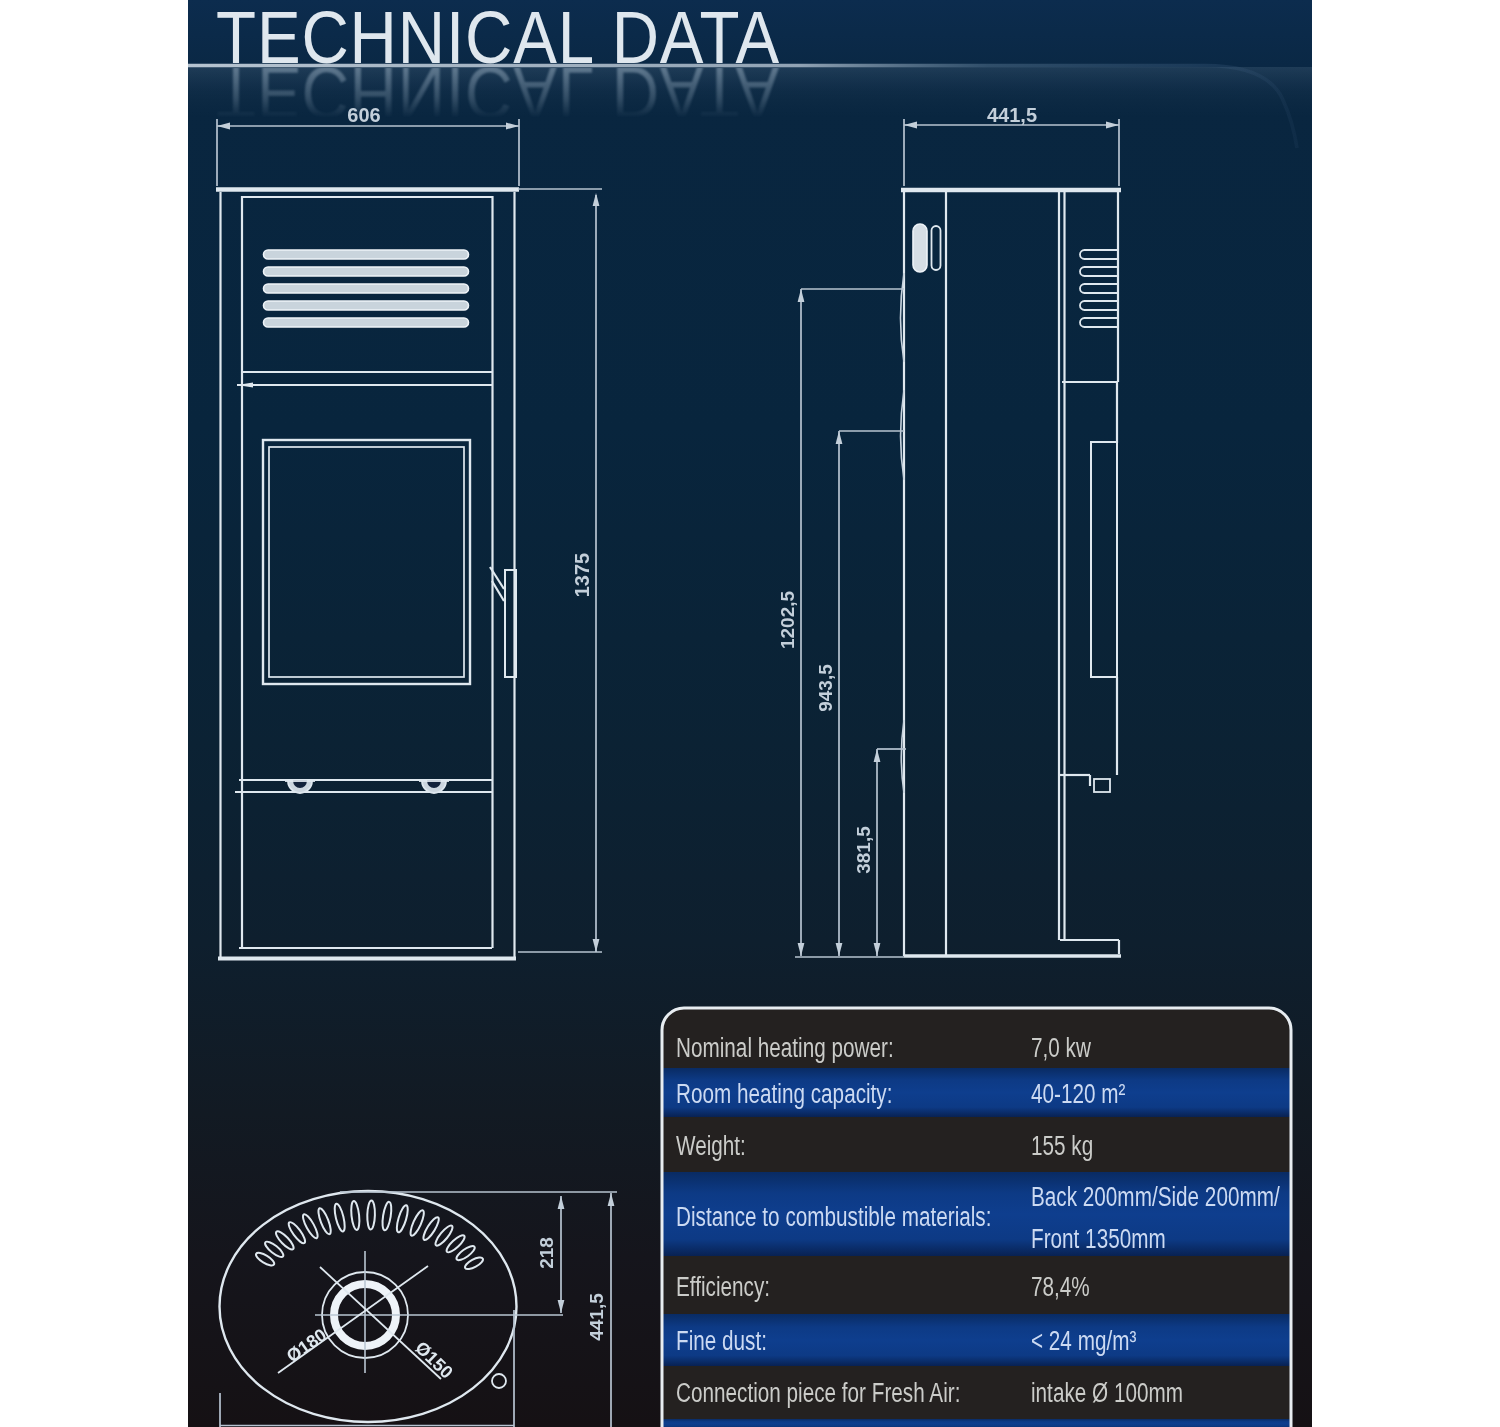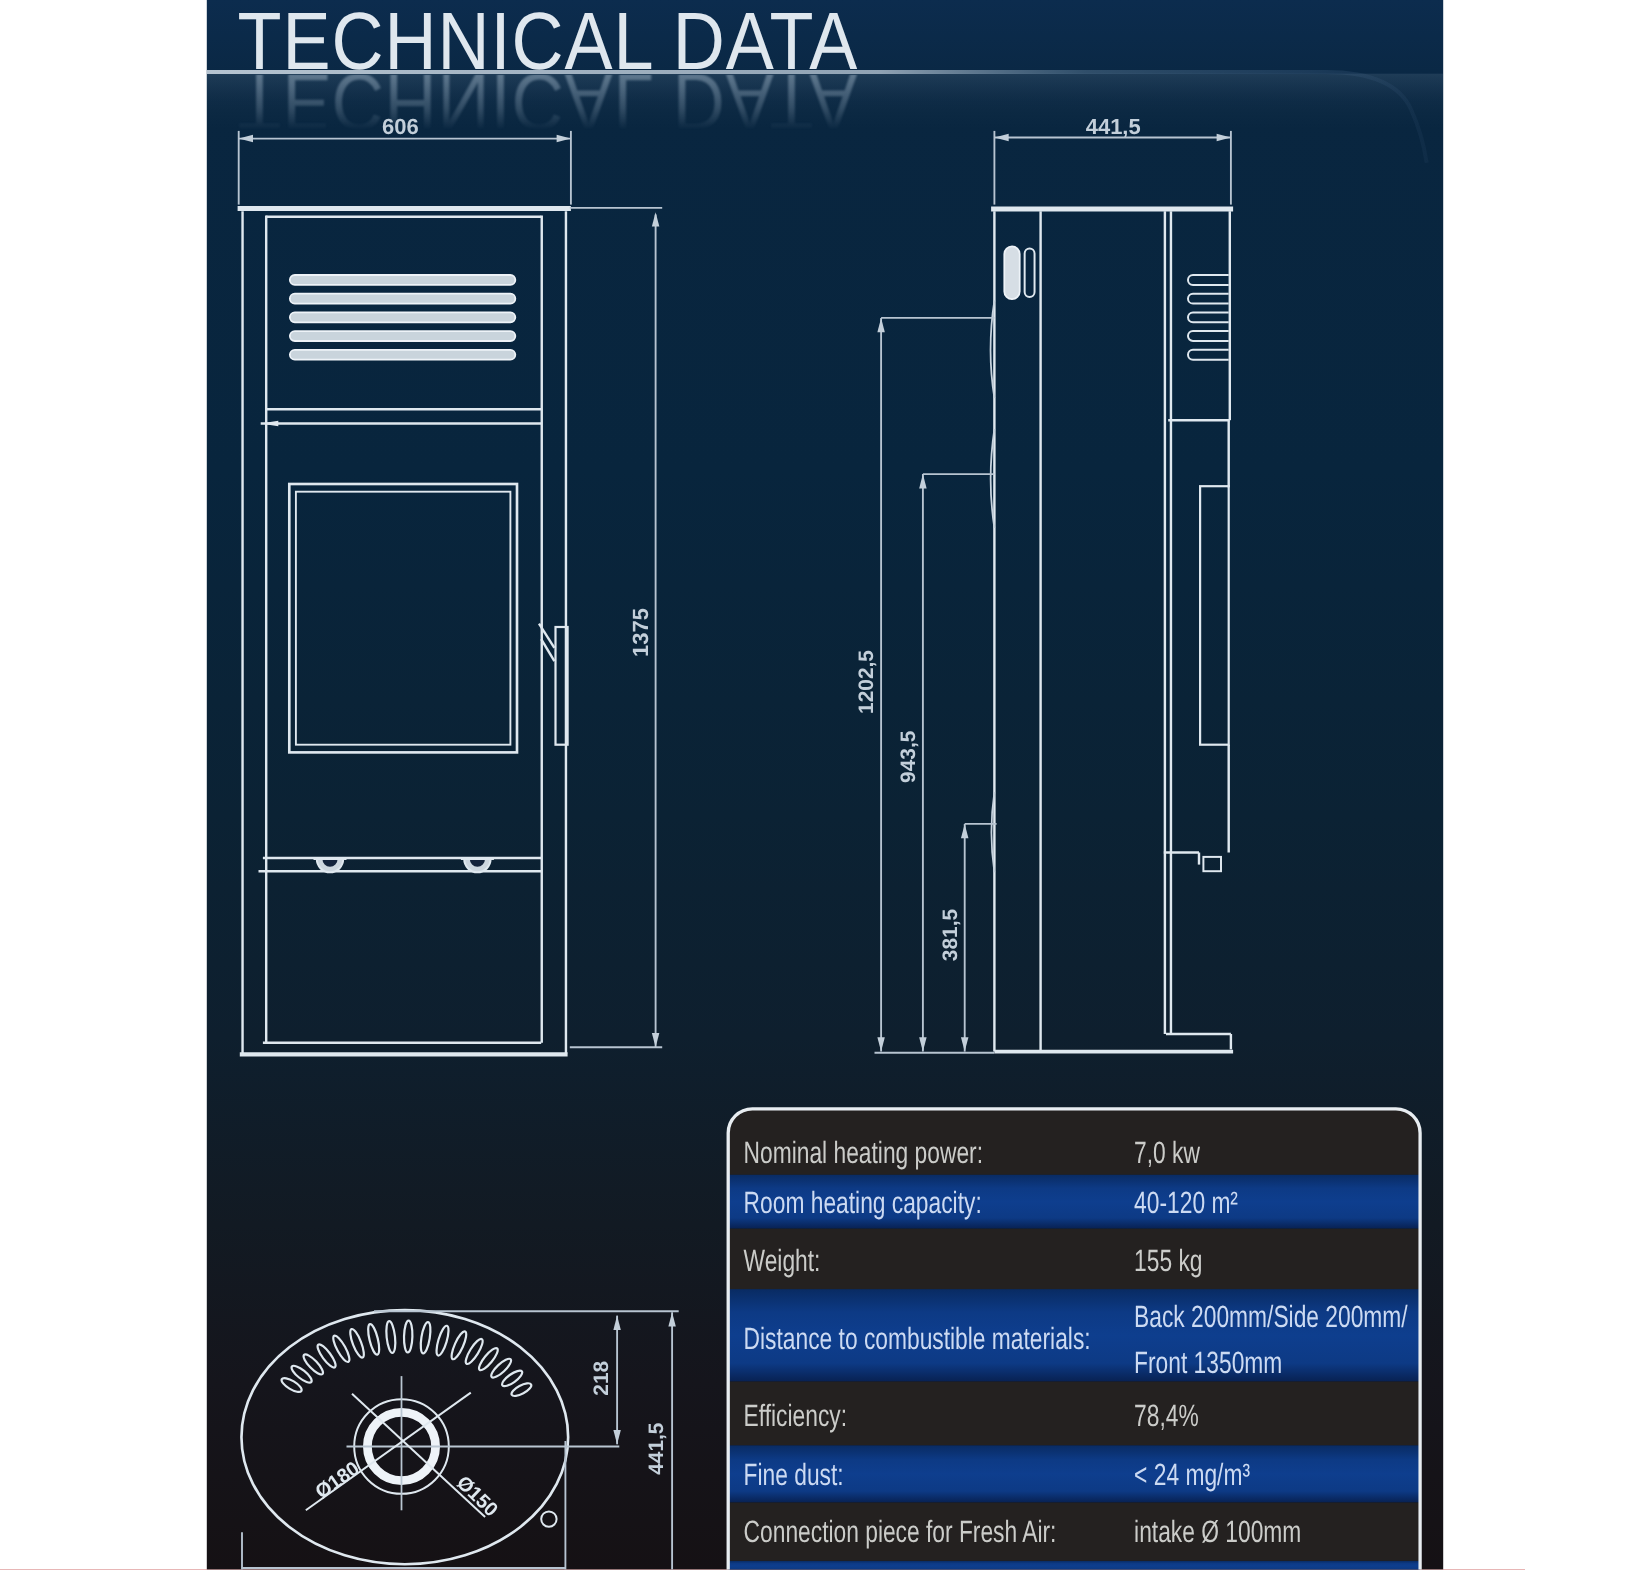--- a/index.html
+++ b/index.html
@@ -1,16 +1,16 @@
 <!DOCTYPE html>
 <html><head>
 <meta charset="utf-8">
 <style>
   html,body{margin:0;padding:0;background:#ffffff;}
-  .page{position:relative;width:1500px;height:1427px;background:#b91c1c;overflow:hidden;
+  .page{position:relative;width:1500px;height:1427px;background:#22c55e;overflow:hidden;
         font-family:"Liberation Sans", sans-serif;}
   svg{display:block;}
 </style>
 </head>
 <body>
 <div class="page">
 <svg width="1500" height="1427" viewBox="0 0 1500 1427" xmlns="http://www.w3.org/2000/svg">
 <defs>
   <linearGradient id="bg" x1="0" y1="0" x2="0" y2="1">
     <stop offset="0" stop-color="#0c2c4e"></stop>

